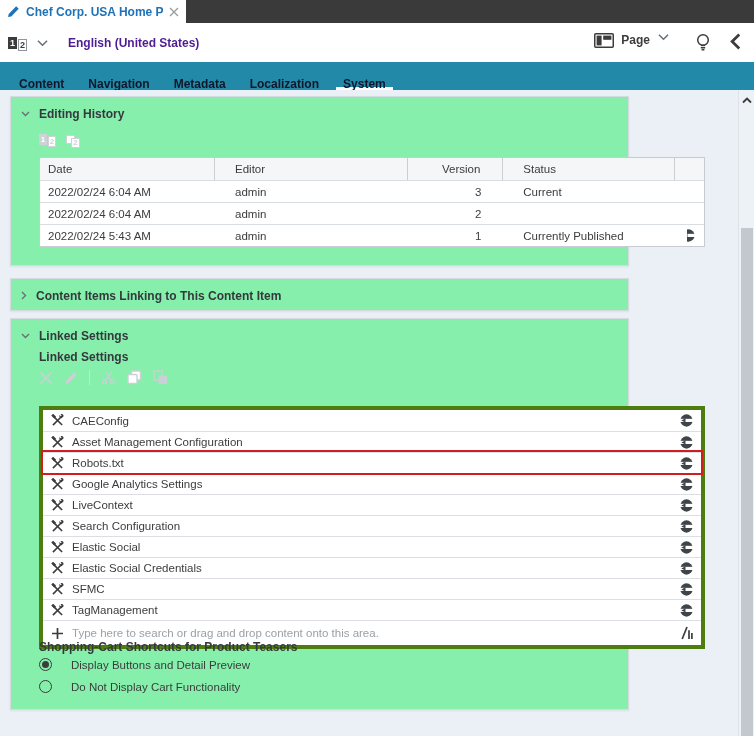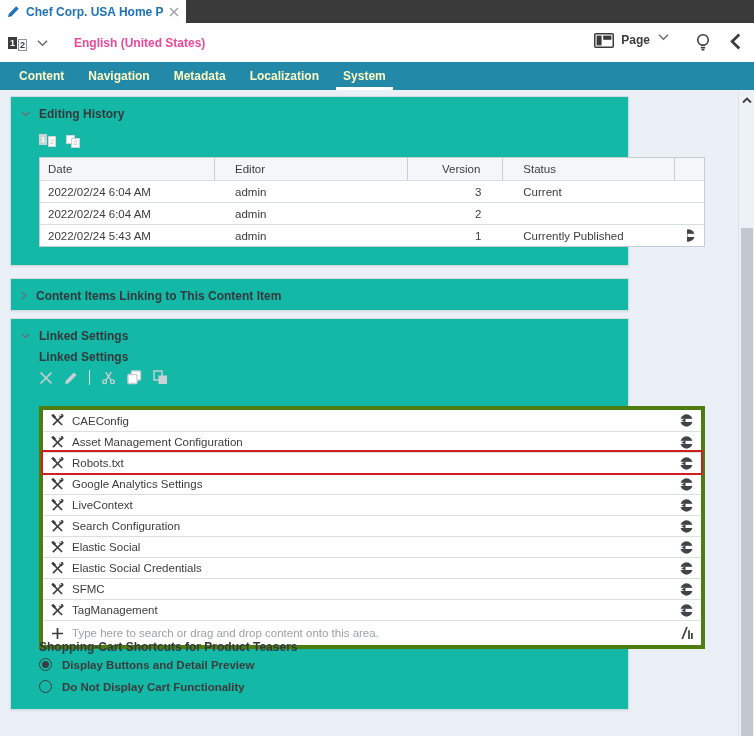--- a/index.html
+++ b/index.html
@@ -13,33 +13,33 @@
   .doc-title { color:#1d72b8; font-weight:bold; font-size:12px; white-space:nowrap; overflow:hidden; }
   .icon-btn { display:flex; align-items:center; justify-content:center; }
 
   
   .toolbar { position:absolute; top:23px; left:0; width:754px; height:39px; background:#fff; display:flex; align-items:center; }
   .locale-btn { display:flex; align-items:center; margin-left:8px; gap:10px; }
   .lpair { display:flex; align-items:flex-start; }
   .lbox { width:9px; height:12px; font-size:9px; font-weight:bold; display:flex; align-items:center; justify-content:center; }
   .lbox.dark { background:#3c3c3c; color:#fff; }
   .lbox.light { background:#fff; border:1px solid #8f979c; color:#3c3c3c; margin-left:1px; transform:translateY(2px); }
-  .locale-label { margin-left:26px; font-size:12px; font-weight:bold; color:#ec4899; }
+  .locale-label { margin-left:20px; font-size:12px; font-weight:bold; color:#4c1d95; }
   .tb-right { margin-left:auto; display:flex; align-items:flex-start; margin-right:13px; }
   .view-label { font-weight:bold; font-size:12px; color:#3c3c3c; margin:0 8px 0 7px; }
   .gap28 { width:26px; } .gap16 { width:18px; }
 
   
   .tabbar { position:absolute; top:62px; left:0; width:754px; height:28px; background:#2289a8; display:flex; padding-left:12px; }
-  .tab { color:#fef9c3; font-size:12px; font-weight:bold; line-height:28px; padding:0 7px; margin-right:10px; cursor:pointer; }
+  .tab { color:#0f172a; font-size:12px; font-weight:bold; line-height:28px; padding:8px 7px; margin-right:10px; cursor:pointer; }
   .tab.active { box-shadow:inset 0 -3px 0 #fff; }
 
   
   .content { position:absolute; top:90px; left:0; width:754px; height:646px; background:#eaf0f5; }
-  .panel { position:absolute; left:10px; width:619px; background:#14b8a6; border:1px solid #d5dbe0; box-shadow:0 1px 2px rgba(0,0,0,.07); }
+  .panel { position:absolute; left:10px; width:619px; background:#86efac; border:1px solid #d5dbe0; box-shadow:0 1px 2px rgba(0,0,0,.07); }
   #panel-history { top:6px; height:170px; }
   #panel-linking { top:188px; height:33px; }
   #panel-settings { top:228px; height:392px; }
   .sec-head { display:flex; align-items:center; gap:9px; padding:10px 0 0 10px; cursor:pointer; }
   #panel-linking .sec-head { padding-top:0; height:33px; }
   .sec-title { font-size:12px; font-weight:bold; color:#33393d; }
 
   
   .eh-icons { position:absolute; left:28px; top:37px; display:flex; gap:10px; align-items:center; }
   .mpair { display:flex; align-items:flex-start; }
@@ -68,21 +68,21 @@
   .ls-list { position:absolute; left:28px; top:87px; width:666px; border:4px solid #4d7c0f; background:#fff; }
   .ls-row { display:flex; align-items:center; height:21px; padding:0 8px; gap:8px; border-top:1px solid #dbdfe3; font-size:11.5px; color:#3c3c3c; background:#fff; }
   .ls-row:first-child { border-top:none; }
   .ls-row .spacer { flex:1; }
   .ls-row.highlight { position:relative; z-index:2; outline:2px solid #ce1e1e; }
   .search-row { display:flex; align-items:center; height:23px; padding:12px 8px; gap:8px; border-top:1px solid #dbdfe3; }
   .search-input { flex:1; border:none; outline:none; background:transparent; font-family:"Liberation Sans",sans-serif; font-size:11.5px; color:#3c3c3c; }
   .search-input::placeholder { color:#9aa1a7; opacity:1; }
 
   .sc-label { position:absolute; left:28px; top:321px; font-size:12px; font-weight:bold; color:#33393d; }
-  .radio-row { position:absolute; left:28px; display:flex; align-items:center; gap:10px; font-size:11.5px; color:#3c3c3c; cursor:pointer;font-weight:bold; }
+  .radio-row { position:absolute; left:28px; display:flex; align-items:center; gap:19px; font-size:11.5px; color:#3c3c3c; cursor:pointer; }
   #radio-0 { top:339px; } #radio-1 { top:361px; }
   .radio { width:13px; height:13px; border:1.5px solid #3c3c3c; border-radius:50%; position:relative; flex:0 0 auto; }
   .radio.sel::after { content:""; position:absolute; inset:2px; background:#3c3c3c; border-radius:50%; }
 
   
   .scrollstrip { position:absolute; top:0; right:0; width:16px; height:646px; background:#edf2f6; border-left:1px solid #dde3e8; }
   .scroll-up { position:absolute; top:7px; left:3px; }
   .scroll-thumb { position:absolute; top:138px; left:2px; width:12px; height:508px; background:#c2c8cd; }
 </style>
 </head>

